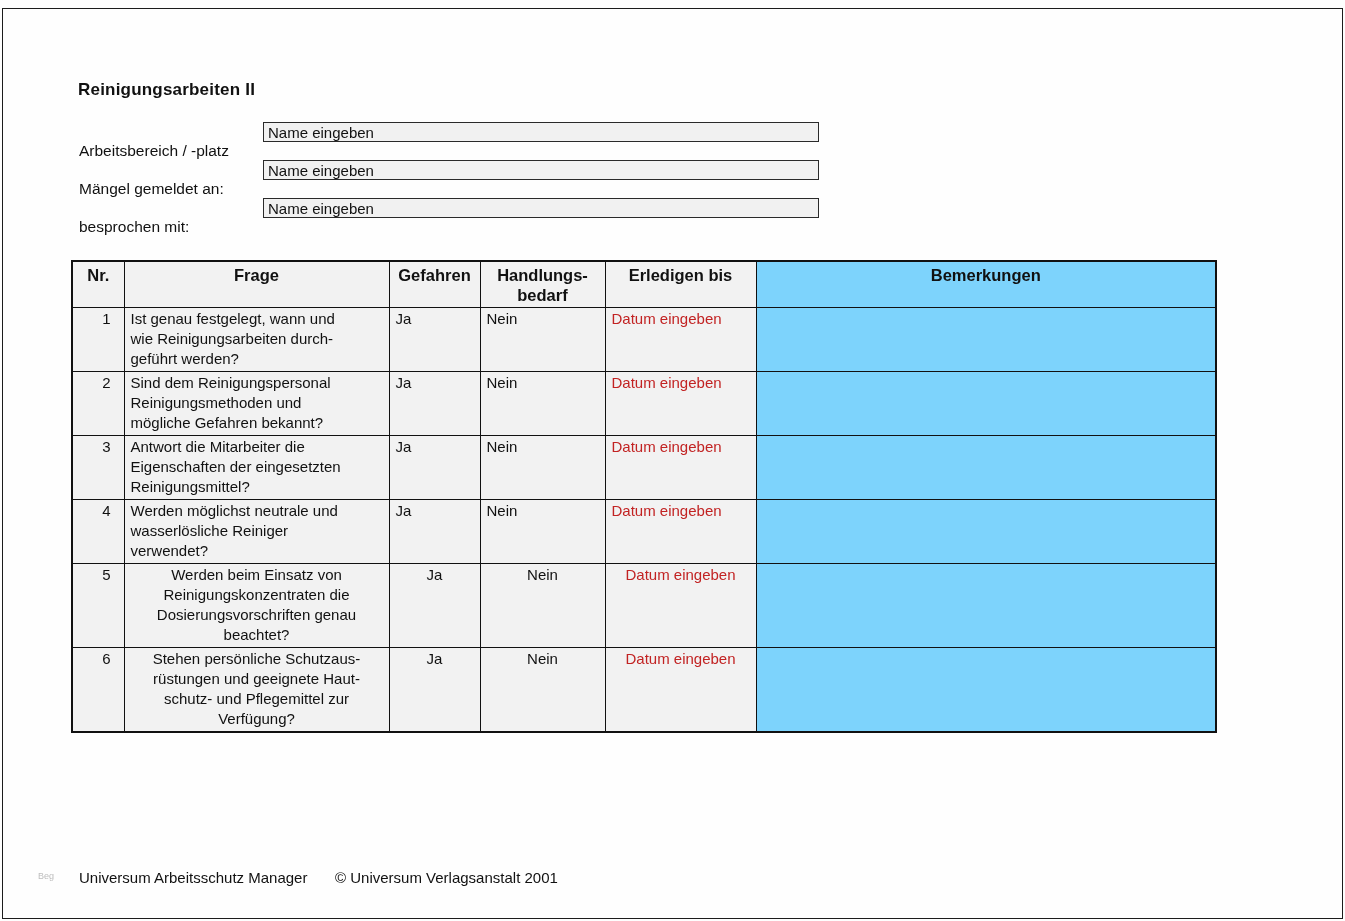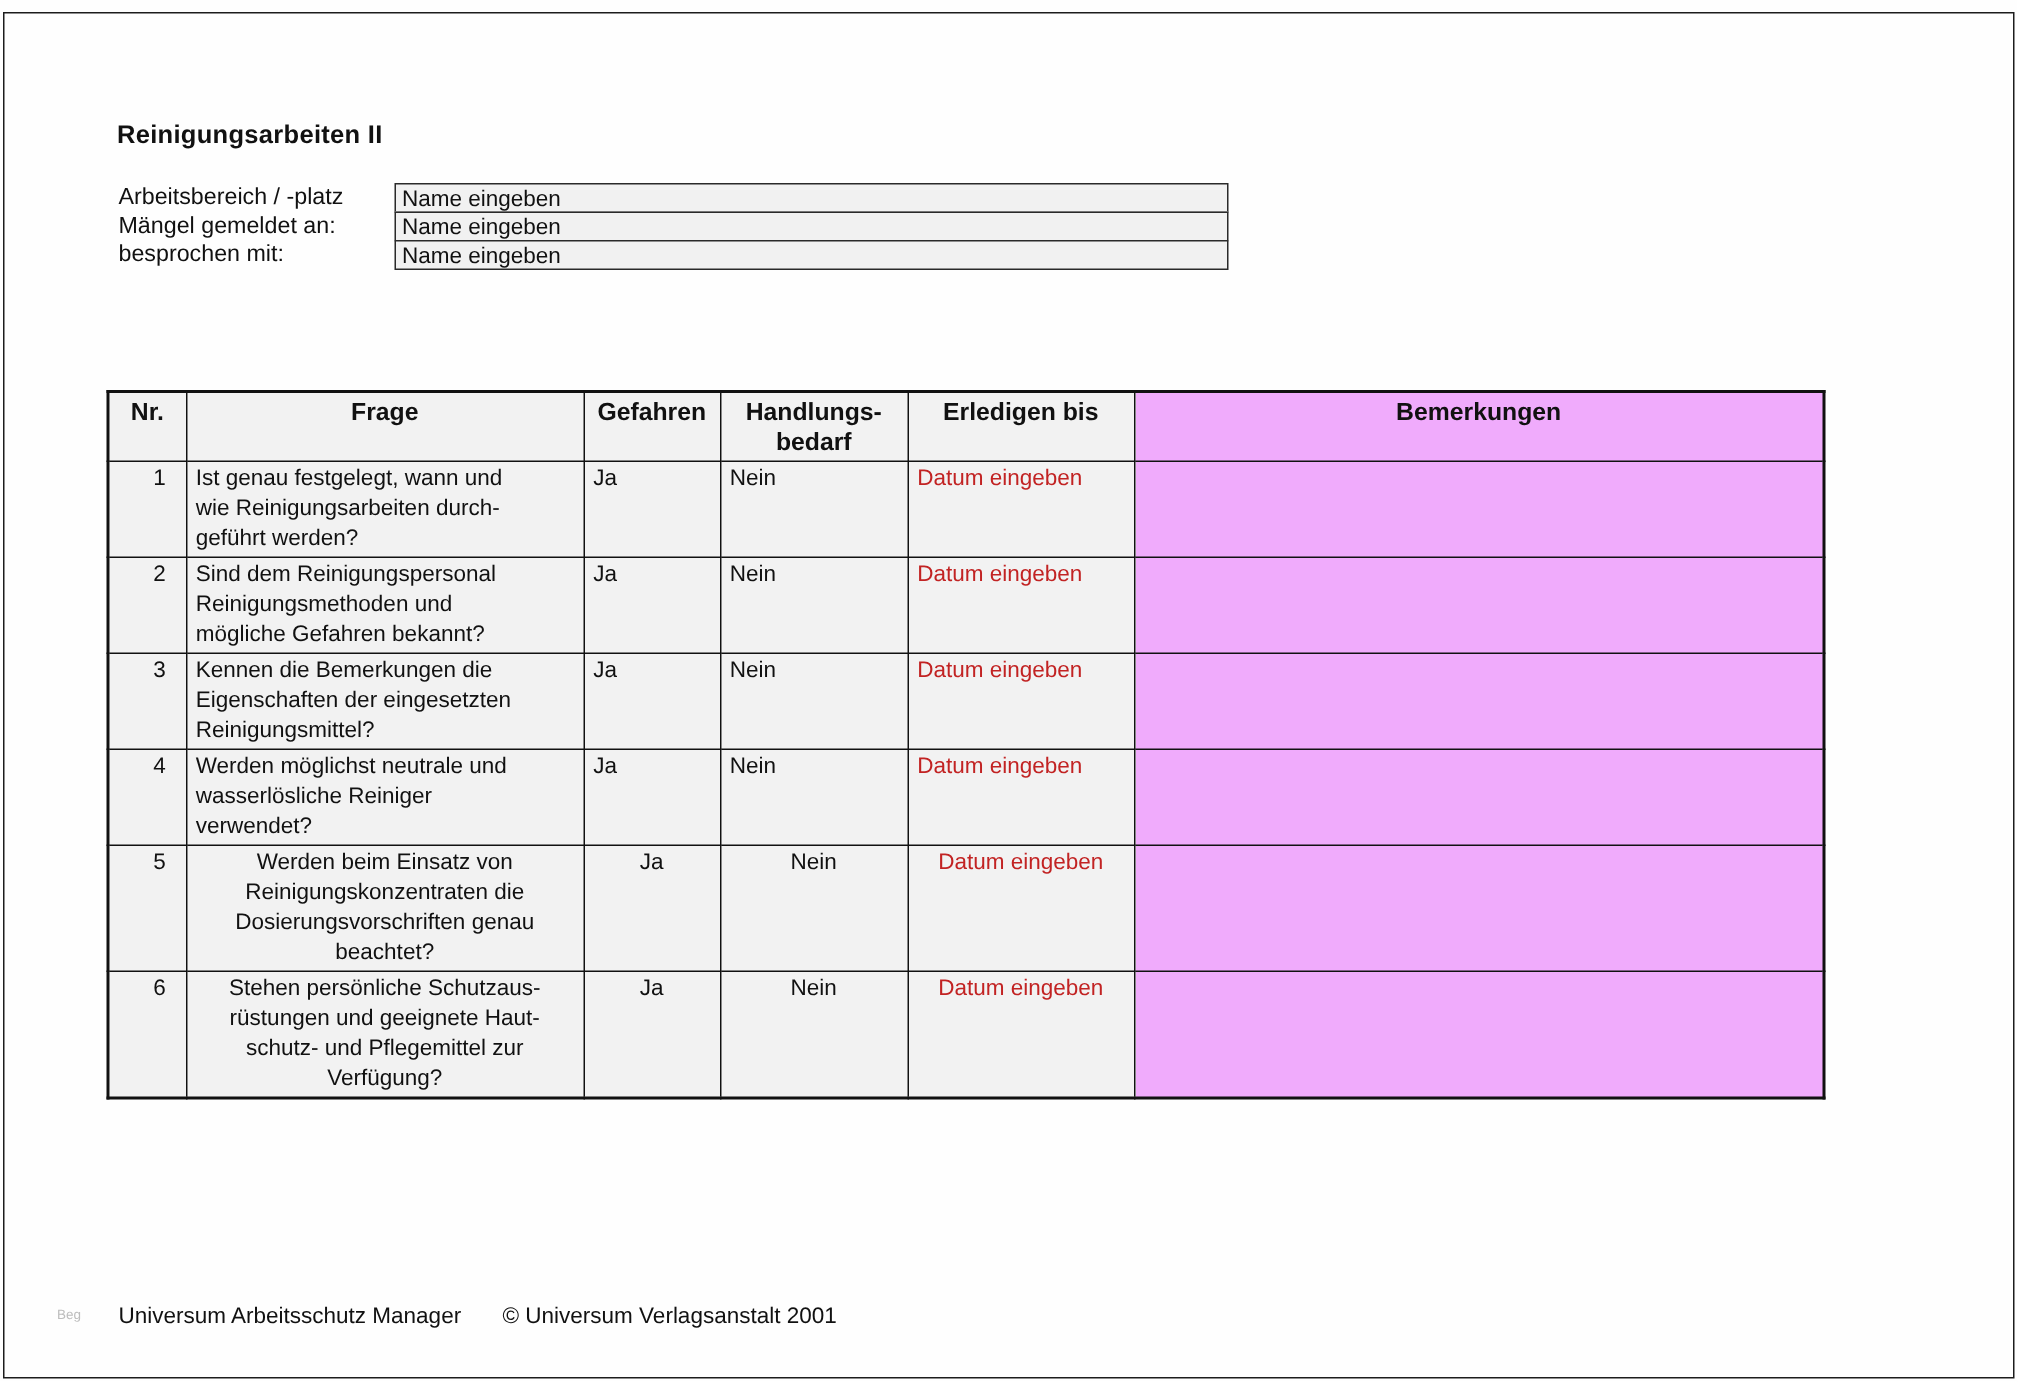--- a/index.html
+++ b/index.html
@@ -33,20 +33,21 @@
     position: absolute;
     left: 79px; top: 122px;
   }
   .form-row { display: flex; align-items: flex-start; }
   .form-row + .form-row { margin-top: -1px; }
   .form-label {
     width: 184px;
     font-size: 15.5px;
     line-height: 20px;
     white-space: nowrap;
+    margin-top: 19px;
   }
   .form-input {
     width: 556px;
     height: 20px;
     border: 1px solid #2a2a2a;
     background: #f1f1f1;
     font-family: inherit;
     font-size: 15px;
     color: #111;
     padding: 0 4px;
@@ -72,21 +73,21 @@
     overflow: hidden;
   }
   table.check th {
     font-weight: bold;
     font-size: 16.5px;
     text-align: center;
     height: 46px;
     padding-top: 3px;
     white-space: pre-line;
   }
-  table.check th.remarks, table.check td.remarks { background: #f0abfc; }
+  table.check th.remarks, table.check td.remarks { background: #7dd3fc; }
   table.check td.nr { text-align: right; padding-right: 13px; }
   table.check td.question { white-space: pre-line; }
   table.check td.due { color: #c22323; }
   tr.h3 td { height: 60px; }
   tr.h4 td { height: 81px; text-align: center; }
   
   .watermark {
     position: absolute;
     left: 38px; top: 871px;
     font-size: 9px;
@@ -162,21 +163,21 @@
         <td class="question">Sind dem Reinigungspersonal
 Reinigungsmethoden und
 mögliche Gefahren bekannt?</td>
         <td class="answer">Ja</td>
         <td class="action">Nein</td>
         <td class="due">Datum eingeben</td>
         <td class="remarks"></td>
       </tr>
       <tr class="h3">
         <td class="nr">3</td>
-        <td class="question">Kennen die Bemerkungen die
+        <td class="question">Antwort die Mitarbeiter die
 Eigenschaften der eingesetzten
 Reinigungsmittel?</td>
         <td class="answer">Ja</td>
         <td class="action">Nein</td>
         <td class="due">Datum eingeben</td>
         <td class="remarks"></td>
       </tr>
       <tr class="h3">
         <td class="nr">4</td>
         <td class="question">Werden möglichst neutrale und

